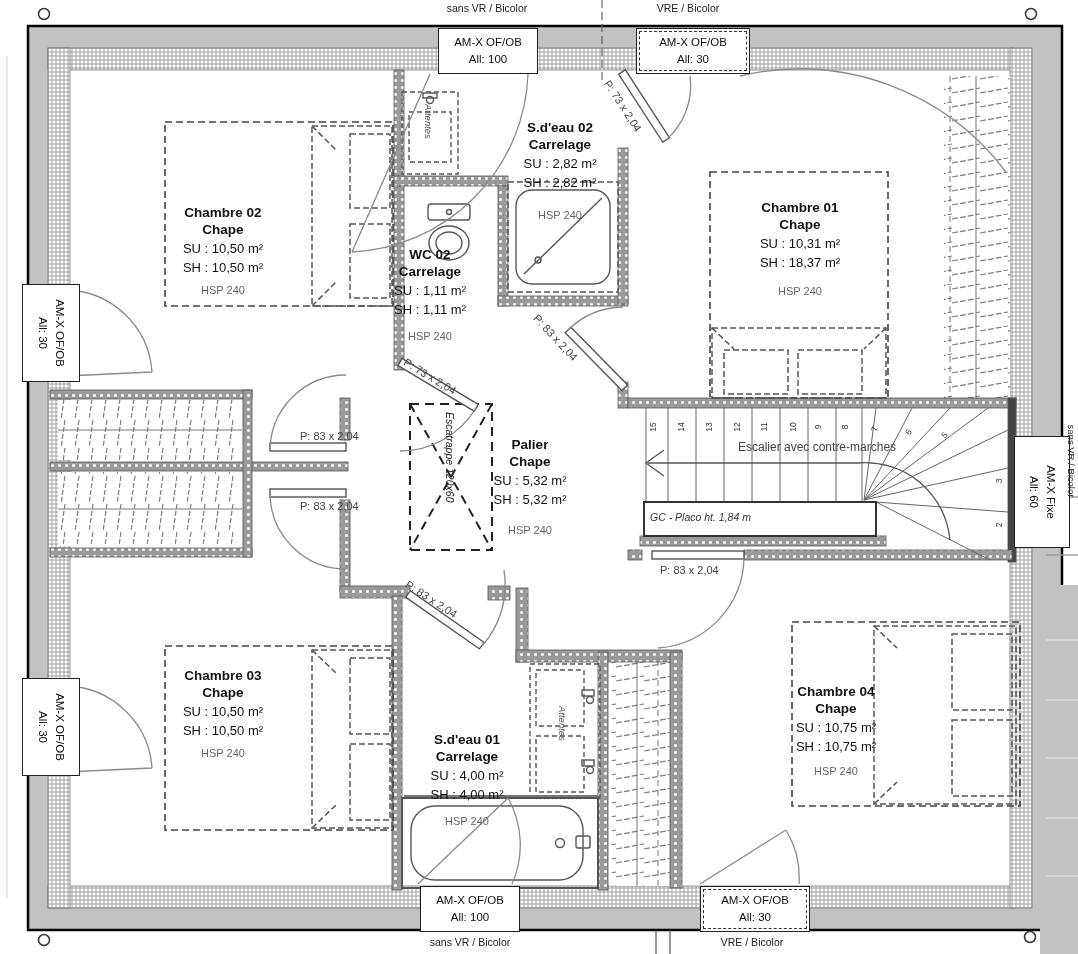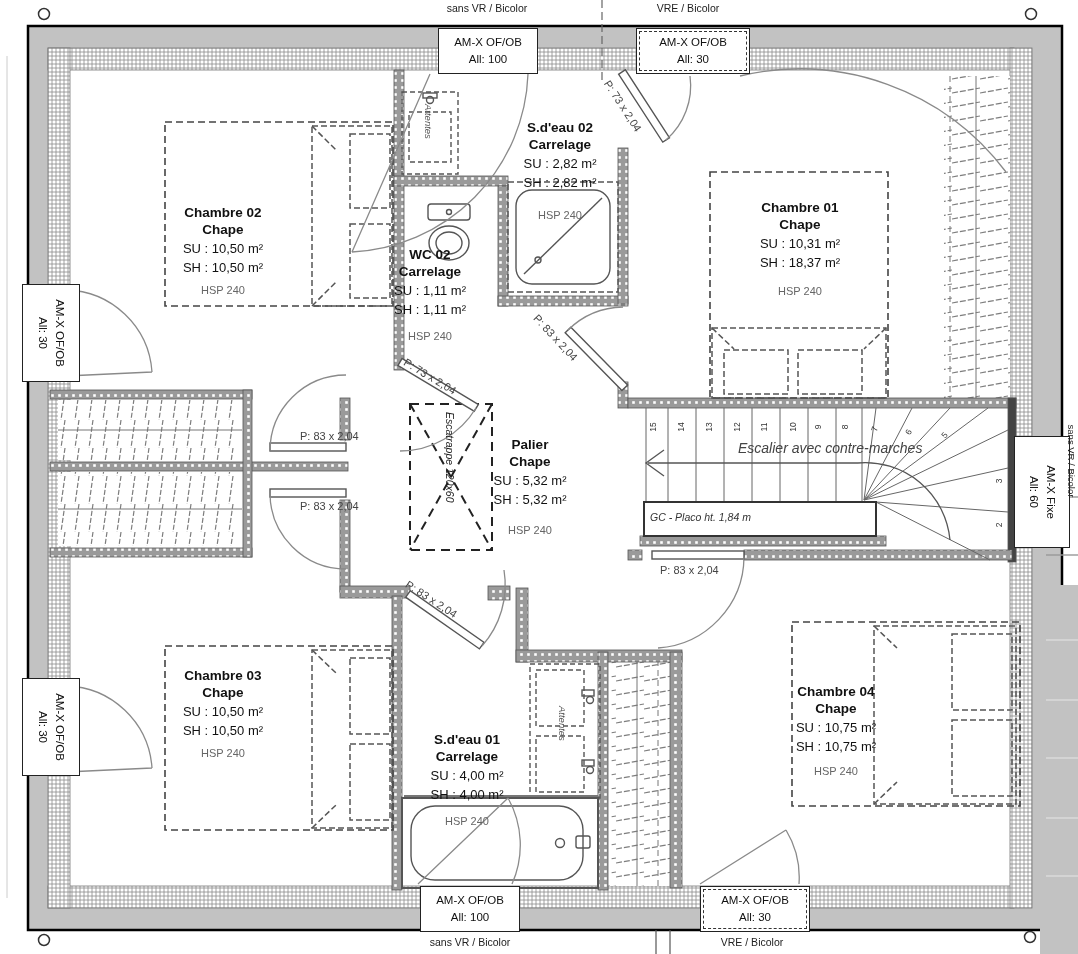--- a/index.html
+++ b/index.html
@@ -17,21 +17,21 @@
        font-size:11.5px;line-height:1.45;white-space:nowrap;}
   .win.dash{outline:1.2px dashed #333;outline-offset:-4px;}
   .win.vert .txt{transform:rotate(90deg);width:92px;height:50px;}
   .ext{position:absolute;font-size:10.5px;color:#222;text-align:center;z-index:6;}
   .door-label{position:absolute;font-size:11px;color:#444;white-space:nowrap;z-index:6;
        transform-origin:0 0;}
   .stair-num{position:absolute;font-size:8.5px;color:#333;z-index:6;transform-origin:center;}
   .rot90{transform-origin:0 0;transform:rotate(90deg);}
   .att{position:absolute;font-style:italic;font-size:9.5px;color:#555;z-index:6;white-space:nowrap;}
   .esc-label{position:absolute;font-style:italic;font-size:10.5px;color:#222;z-index:6;white-space:nowrap;}
-  .stair-cap{position:absolute;font-style:italic;font-size:14px;color:#444;z-index:6;white-space:nowrap;}
+  .stair-cap{position:absolute;font-size:12px;color:#444;z-index:6;white-space:nowrap;}
   .gc-cap{position:absolute;font-style:italic;font-size:10.5px;color:#333;z-index:6;white-space:nowrap;}
 </style>
 </head>
 <body>
 
 <div class="stage">
 
 <svg width="1078" height="954" viewBox="0 0 1078 954">
   <defs>
     <pattern id="ins" width="8" height="8" patternUnits="userSpaceOnUse">

